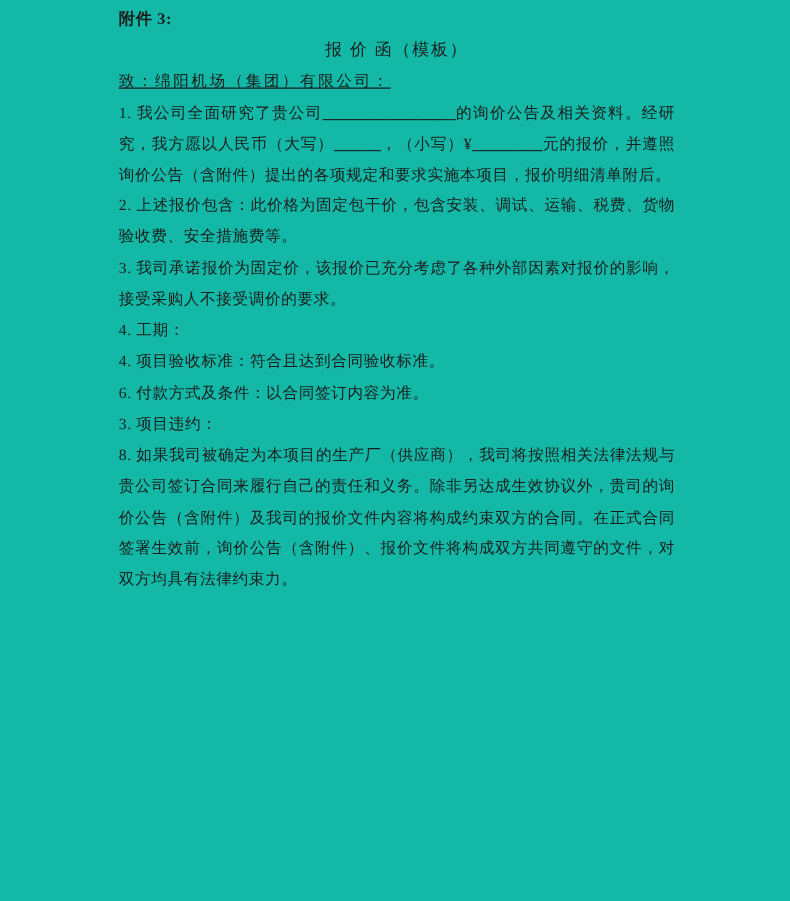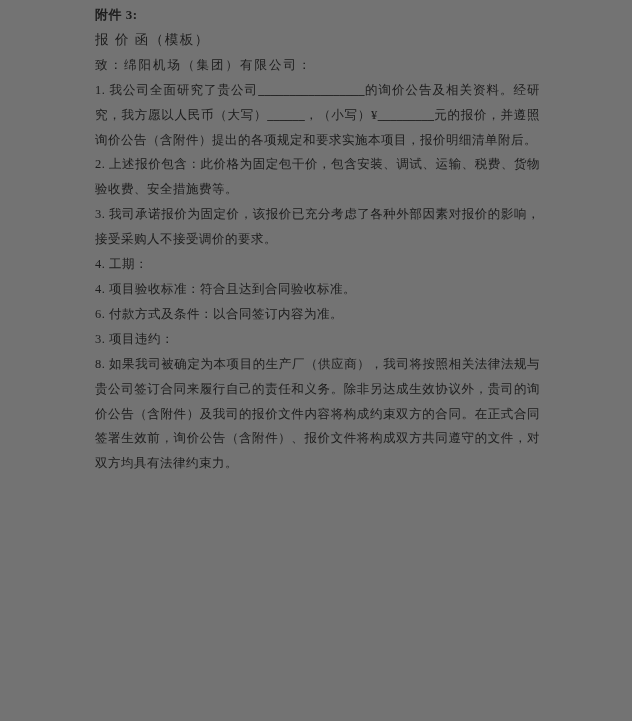--- a/index.html
+++ b/index.html
@@ -12,41 +12,42 @@
     height: 721px;
     overflow: hidden;
     color: #1c1c1c;
     font-family: "Liberation Serif", "DejaVu Serif", serif;
   }
   .page {
     box-sizing: border-box;
     width: 632px;
     height: 721px;
     padding: 3px 92px 0 95px; 
-    background: #737373;
+    background: #14b8a6;
   }
   .attachment-label {
     font-size: 13px;
     font-weight: bold;
     line-height: 24.9px;
     letter-spacing: 0.5px;
     white-space: nowrap;
   }
   .doc-title {
     font-size: 13.5px;
     line-height: 24.9px;
-    text-align: left;
+    text-align: center;
     letter-spacing: 1.5px;
     white-space: nowrap;
   }
   .salutation {
     font-size: 12.5px;
     line-height: 24.9px;
     letter-spacing: 2px;
     white-space: nowrap;
+    text-decoration: underline;
   }
   .body-text p.para {
     margin: 0;
     font-size: 12.5px;
     line-height: 24.9px;
     letter-spacing: 0.5px;
     text-align: justify;
     text-justify: inter-character;
     word-break: break-all;
   }

